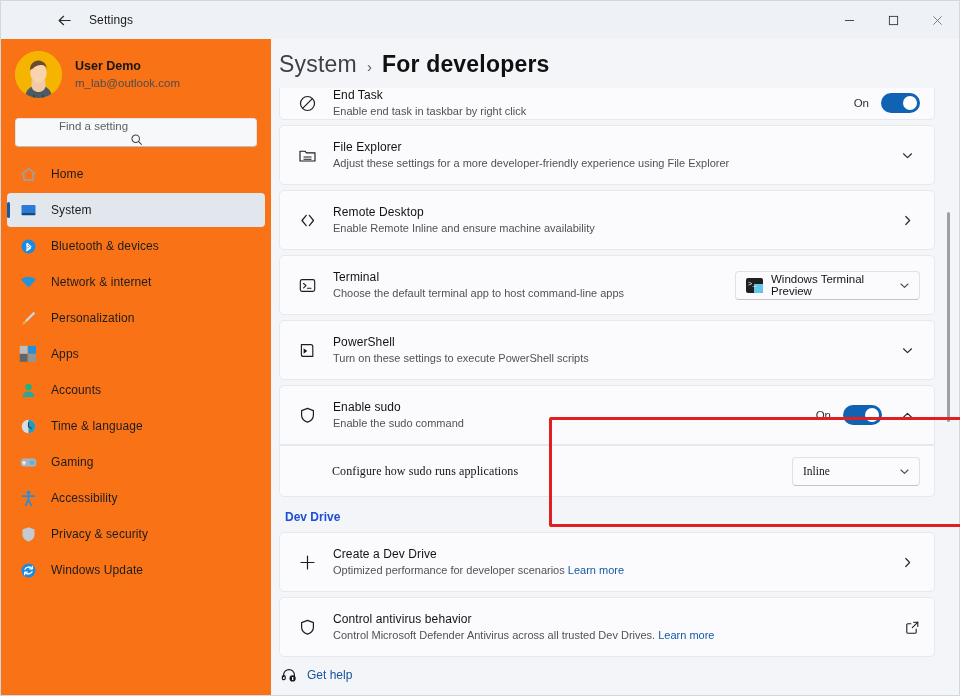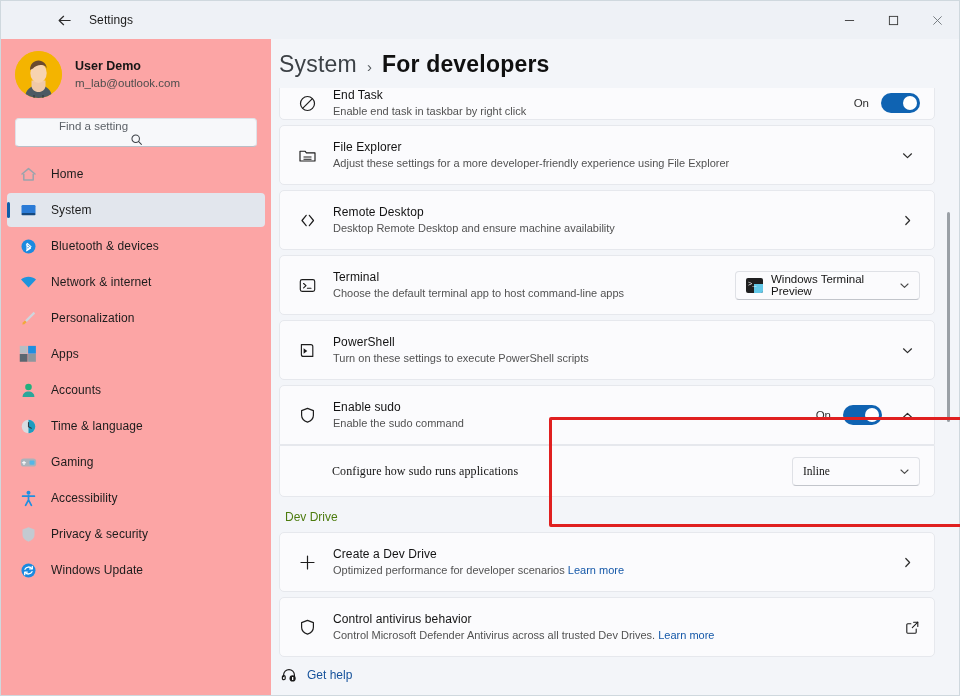--- a/index.html
+++ b/index.html
@@ -46,21 +46,21 @@
   }
   .win-btn svg { width: 11px; height: 11px; }
   .win-btn.close { color: #6f7579; }
 
   
   .body { flex: 1 1 auto; display: flex; min-height: 0; }
 
   
   .sidebar {
     width: 270px; flex: 0 0 270px;
-    background: #fca5a5;
+    background: #f97316;
     display: flex; flex-direction: column;
     padding-bottom: 18px;
   }
   .account {
     display: flex; align-items: center;
     padding: 12px 0 14px 14px;
   }
   .avatar {
     width: 47px; height: 47px; border-radius: 50%;
     background: #f2b705; flex: 0 0 47px;
@@ -210,21 +210,21 @@
     content: ""; position: absolute; right: 0; bottom: 0;
     width: 9px; height: 9px; background: #63c8e8;
   }
   .term-icon .caret {
     position: absolute; left: 2px; top: 3px;
     color: #fff; font-size: 7px; line-height: 7px; z-index: 2;
     font-family: "Liberation Mono", monospace;
   }
 
   .section-head {
-    font-size: 12px; font-weight: normal; color: #4d7c0f;
+    font-size: 12px; font-weight: bold; color: #1d4ed8;
     margin: 13px 0 8px 6px;
   }
 
   
   .highlight {
     position: absolute;
     border: 3px solid #e02020;
     border-radius: 2px;
     pointer-events: none;
     left: 278px; top: 378px; width: 663px; height: 110px;
@@ -482,21 +482,21 @@
         </div>
 
         <div class="card">
           <div class="card-icon">
             <svg viewBox="0 0 19 19" fill="none" stroke="currentColor" stroke-width="1.2">
               <path d="M8.2 4.3 4 9.5l4.2 5.2M11.3 4.3 15.5 9.5l-4.2 5.2" stroke-linecap="round" stroke-linejoin="round"></path>
             </svg>
           </div>
           <div class="card-text">
             <div class="card-title">Remote Desktop</div>
-            <div class="card-sub">Desktop Remote Desktop and ensure machine availability</div>
+            <div class="card-sub">Enable Remote Inline and ensure machine availability</div>
           </div>
           <div class="card-right">
             <span class="chev">
               <svg viewBox="0 0 13 13" fill="none" stroke="currentColor" stroke-width="1.2">
                 <path d="M4.8 2.5 8.6 6.5 4.8 10.5" stroke-linecap="round" stroke-linejoin="round"></path>
               </svg>
             </span>
           </div>
         </div>
 

